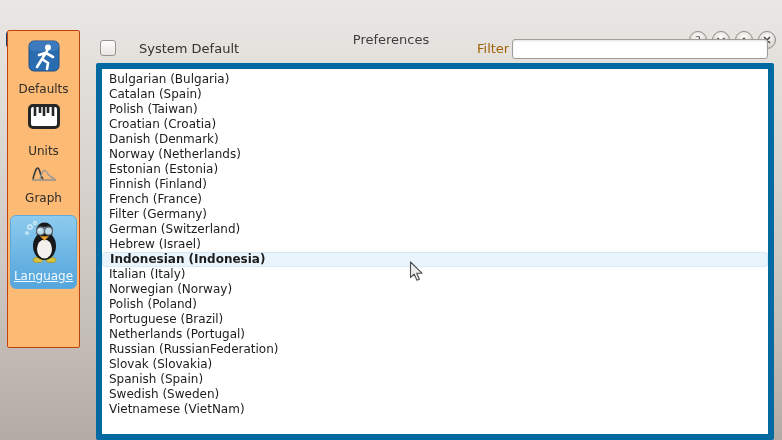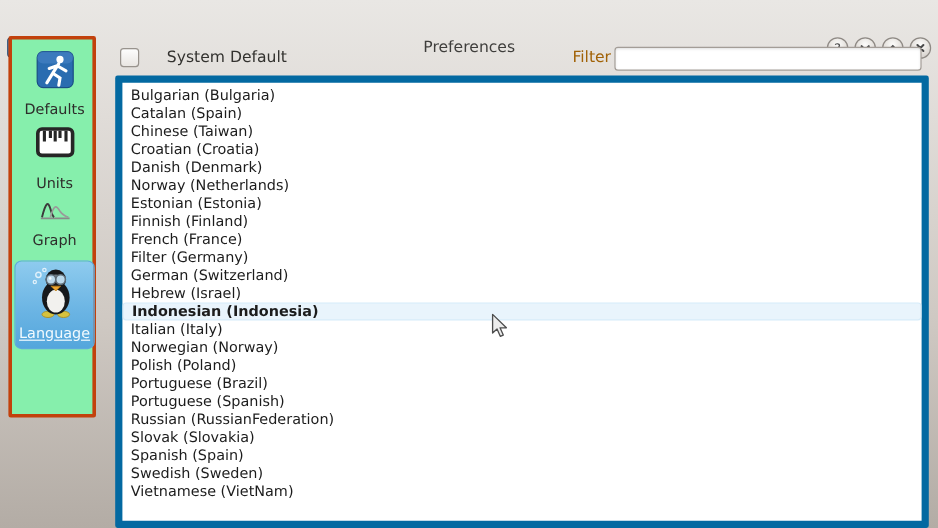--- a/index.html
+++ b/index.html
@@ -24,21 +24,21 @@
     border:1px solid #8f8a85; display:flex; align-items:center; justify-content:center;
     color:#4a4a4a; font-size:11px; }
   .stickybtn { width:16px; height:16px; border-radius:50%;
     background:radial-gradient(circle at 50% 32%,#fdfdfc 0%,#e8e5e1 45%,#ccc7c2 100%);
     border:1px solid #8f8a85; position:relative; }
   .stickybtn::after { content:""; position:absolute; left:6px; top:6px; width:3px; height:3px;
     border-radius:50%; background:#5a5550; }
 
   
   .sidebar { position:absolute; left:7px; top:30px; width:73px; height:318px;
-    background:#86efac; border:3px solid #c2410c; border-radius:2px; }
+    background:#fdba74; border:1px solid #c2410c; border-radius:2px; }
   .side-item { position:absolute; left:2px; width:67px; text-align:center; cursor:default; }
   .side-item .lbl { font-size:12px; color:#2e2d2b; display:block; }
   .si-defaults { top:9px; }
   .si-defaults .lbl { margin-top:6px; }
   .si-units { top:72px; }
   .si-units .lbl { margin-top:10px; }
   .si-graph { top:132px; }
   .si-graph .lbl { margin-top:5px; }
   .si-language { top:184px; height:74px; border-radius:6px;
     border:1px solid #5ea9dc;
@@ -153,36 +153,36 @@
 </div>
 
 <div class="checkbox"></div>
 <div class="cb-label">System Default</div>
 <div class="filter-label">Filter</div>
 <input class="filter-input" type="text" value="" style="">
 
 <div class="lang-list">
   <div class="row">Bulgarian (Bulgaria)</div>
   <div class="row">Catalan (Spain)</div>
-  <div class="row">Chinese (Taiwan)</div>
+  <div class="row">Polish (Taiwan)</div>
   <div class="row">Croatian (Croatia)</div>
   <div class="row">Danish (Denmark)</div>
   <div class="row">Norway (Netherlands)</div>
   <div class="row">Estonian (Estonia)</div>
   <div class="row">Finnish (Finland)</div>
   <div class="row">French (France)</div>
   <div class="row">Filter (Germany)</div>
   <div class="row">German (Switzerland)</div>
   <div class="row">Hebrew (Israel)</div>
   <div class="row hov">Indonesian (Indonesia)</div>
   <div class="row">Italian (Italy)</div>
   <div class="row">Norwegian (Norway)</div>
   <div class="row">Polish (Poland)</div>
   <div class="row">Portuguese (Brazil)</div>
-  <div class="row">Portuguese (Spanish)</div>
+  <div class="row">Netherlands (Portugal)</div>
   <div class="row">Russian (RussianFederation)</div>
   <div class="row">Slovak (Slovakia)</div>
   <div class="row">Spanish (Spain)</div>
   <div class="row">Swedish (Sweden)</div>
   <div class="row">Vietnamese (VietNam)</div>
 </div>
 
 <svg class="cursor" width="15" height="21" viewBox="0 0 15 21">
   <path d="M1.5 1 L1.5 16.5 L5.2 13.1 L7.9 19.3 L10.4 18.2 L7.7 12.2 L13 12.2 Z" fill="#ececec" stroke="#4d4d4d" stroke-width="1.1" stroke-linejoin="round"></path>
 </svg>

